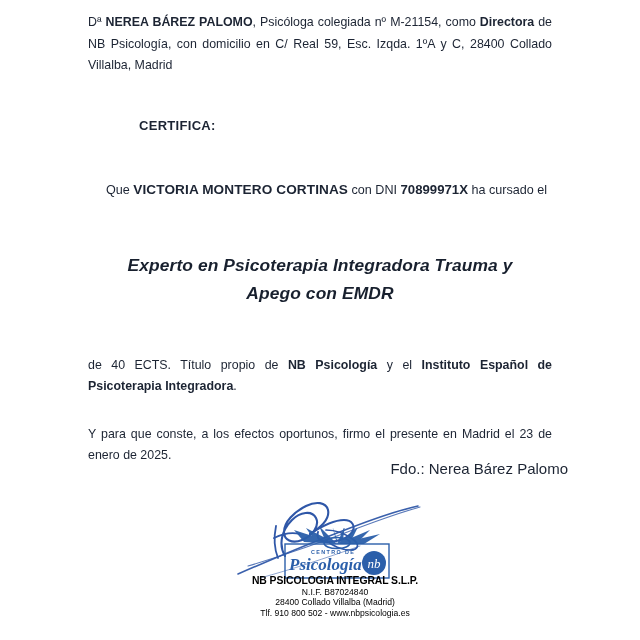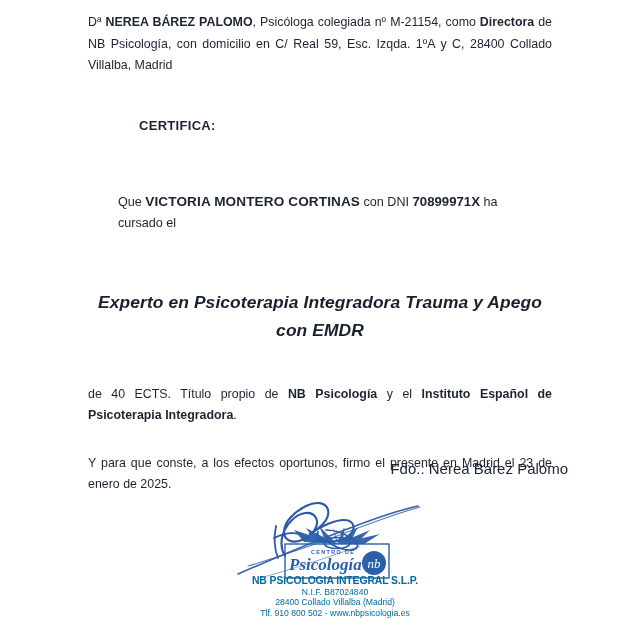--- a/index.html
+++ b/index.html
@@ -43,38 +43,38 @@
   .certifica {
     margin: 13px;
     padding-left: 38px;
     font-size: 13px;
     font-weight: bold;
     letter-spacing: 0.3px;
     color: #1c2433;
   }
 
   .student-line {
-    margin: 12px;
+    margin: 0;
     padding-left: 18px;
     font-size: 12.6px;
     line-height: 21px;
     color: #1c2433;
   }
   .student-line .name {
     font-weight: bold;
     font-size: 13.6px;
     letter-spacing: 0.1px;
   }
   .student-line .dni {
     font-weight: bold;
     font-size: 13.2px;
   }
 
   .course-title {
-    margin: 10px;
+    margin: 18px;
     text-align: center;
     font-size: 17.4px;
     line-height: 28px;
     font-weight: bold;
     font-style: italic;
     color: #18202e;
     letter-spacing: 0.1px;
   }
 
   .gap-1 { height: 28px; }
@@ -117,21 +117,21 @@
     width: 110px;
     height: 52px;
   }
 
   .footer {
     position: absolute;
     left: 0;
     top: 88px;
     width: 210px;
     text-align: center;
-    color: #0369a1;
+    color: #000000;
     font-family: "Liberation Sans", sans-serif;
   }
   .footer .company {
     font-size: 10.4px;
     font-weight: bold;
     letter-spacing: -0.1px;
     line-height: 13px;
     white-space: nowrap;
   }
   .footer .line {

